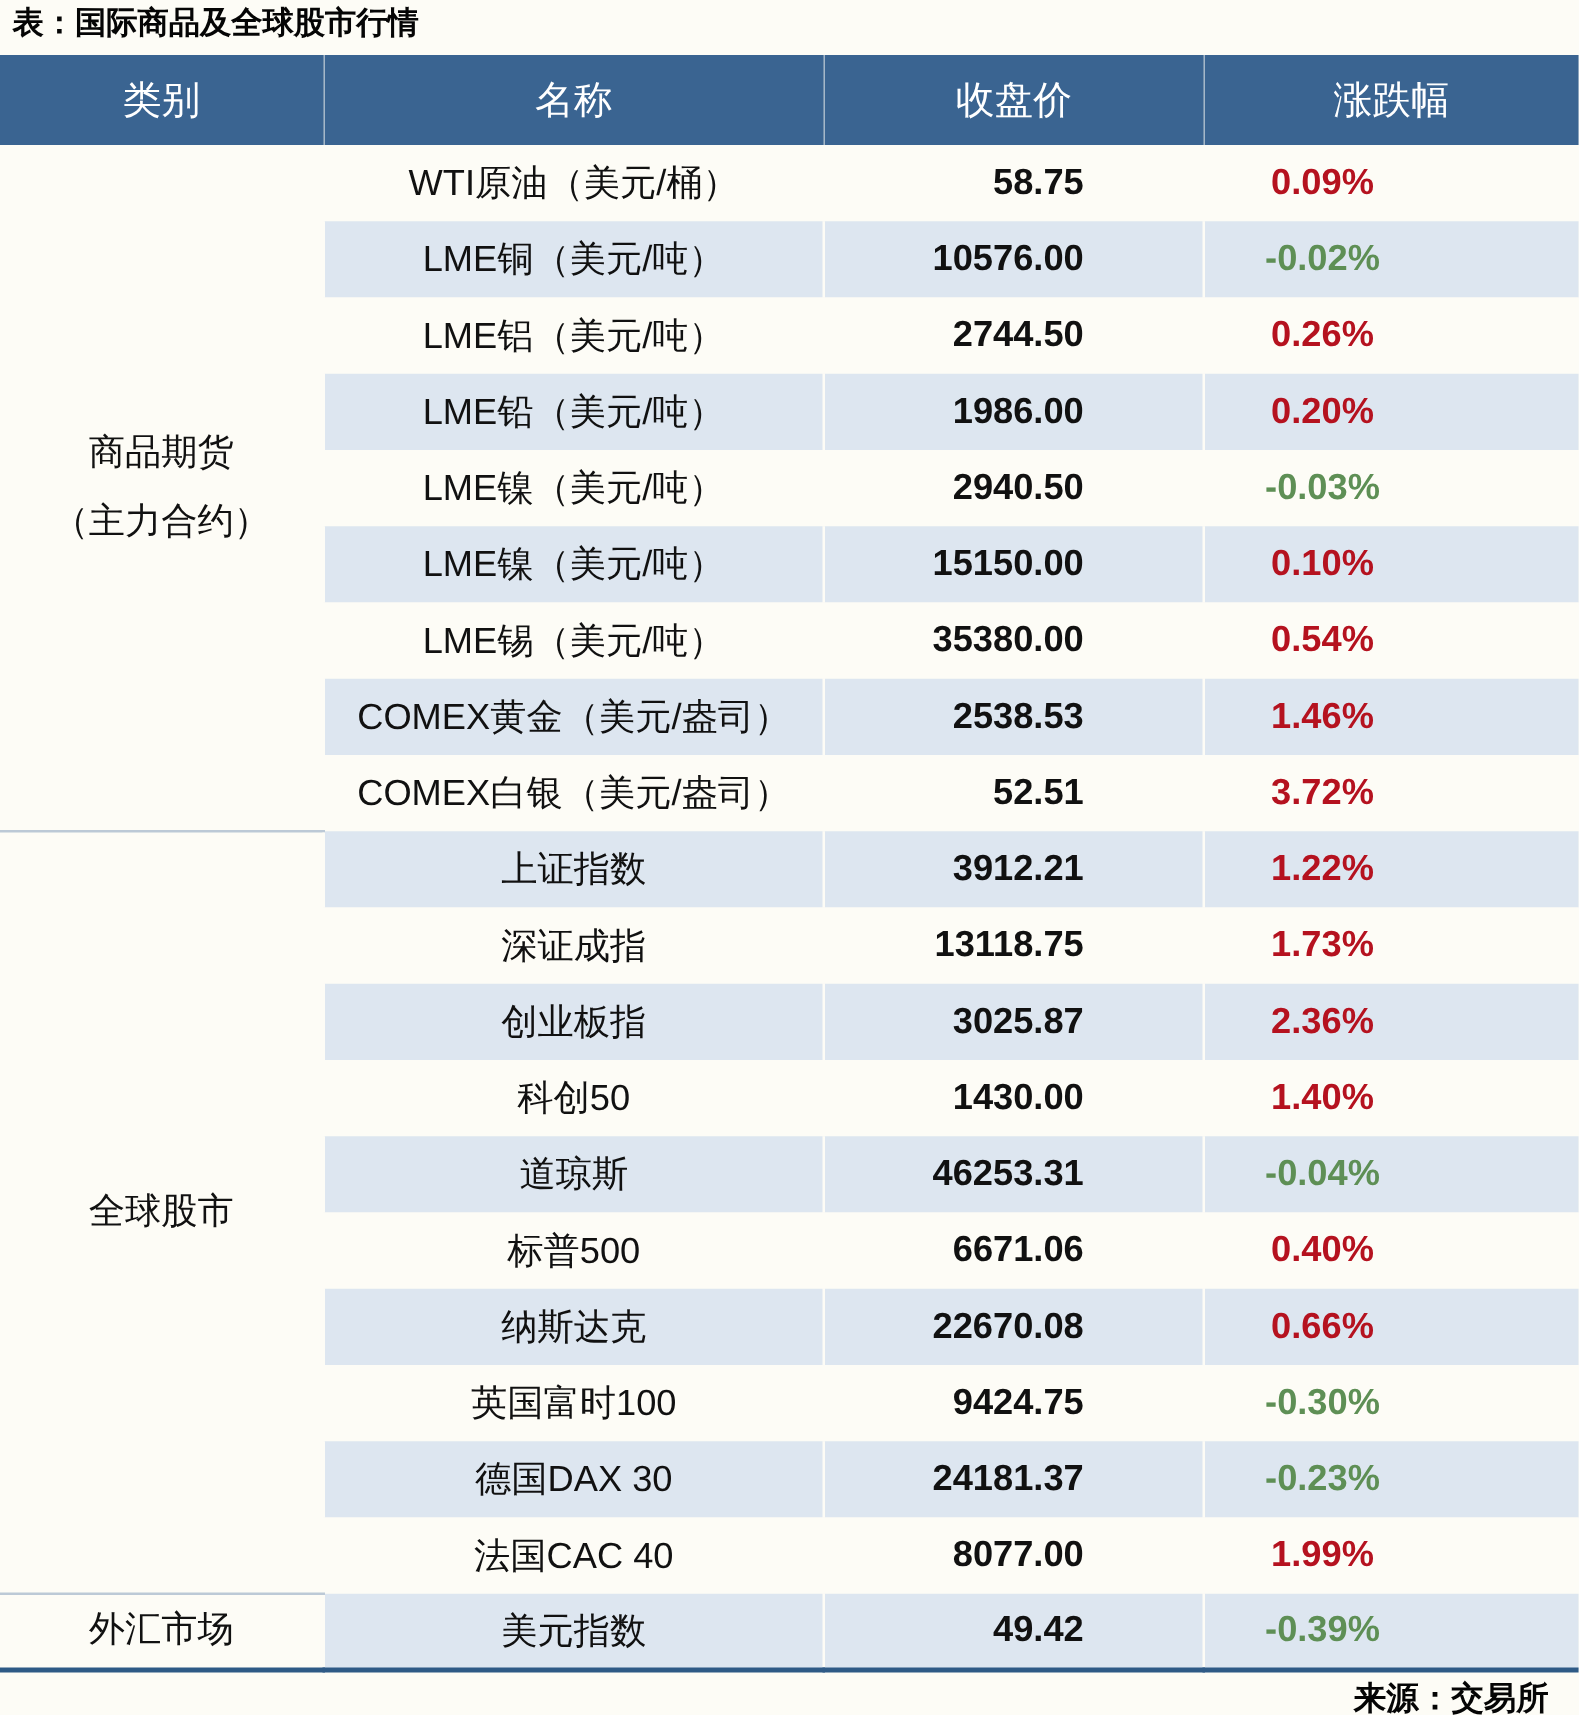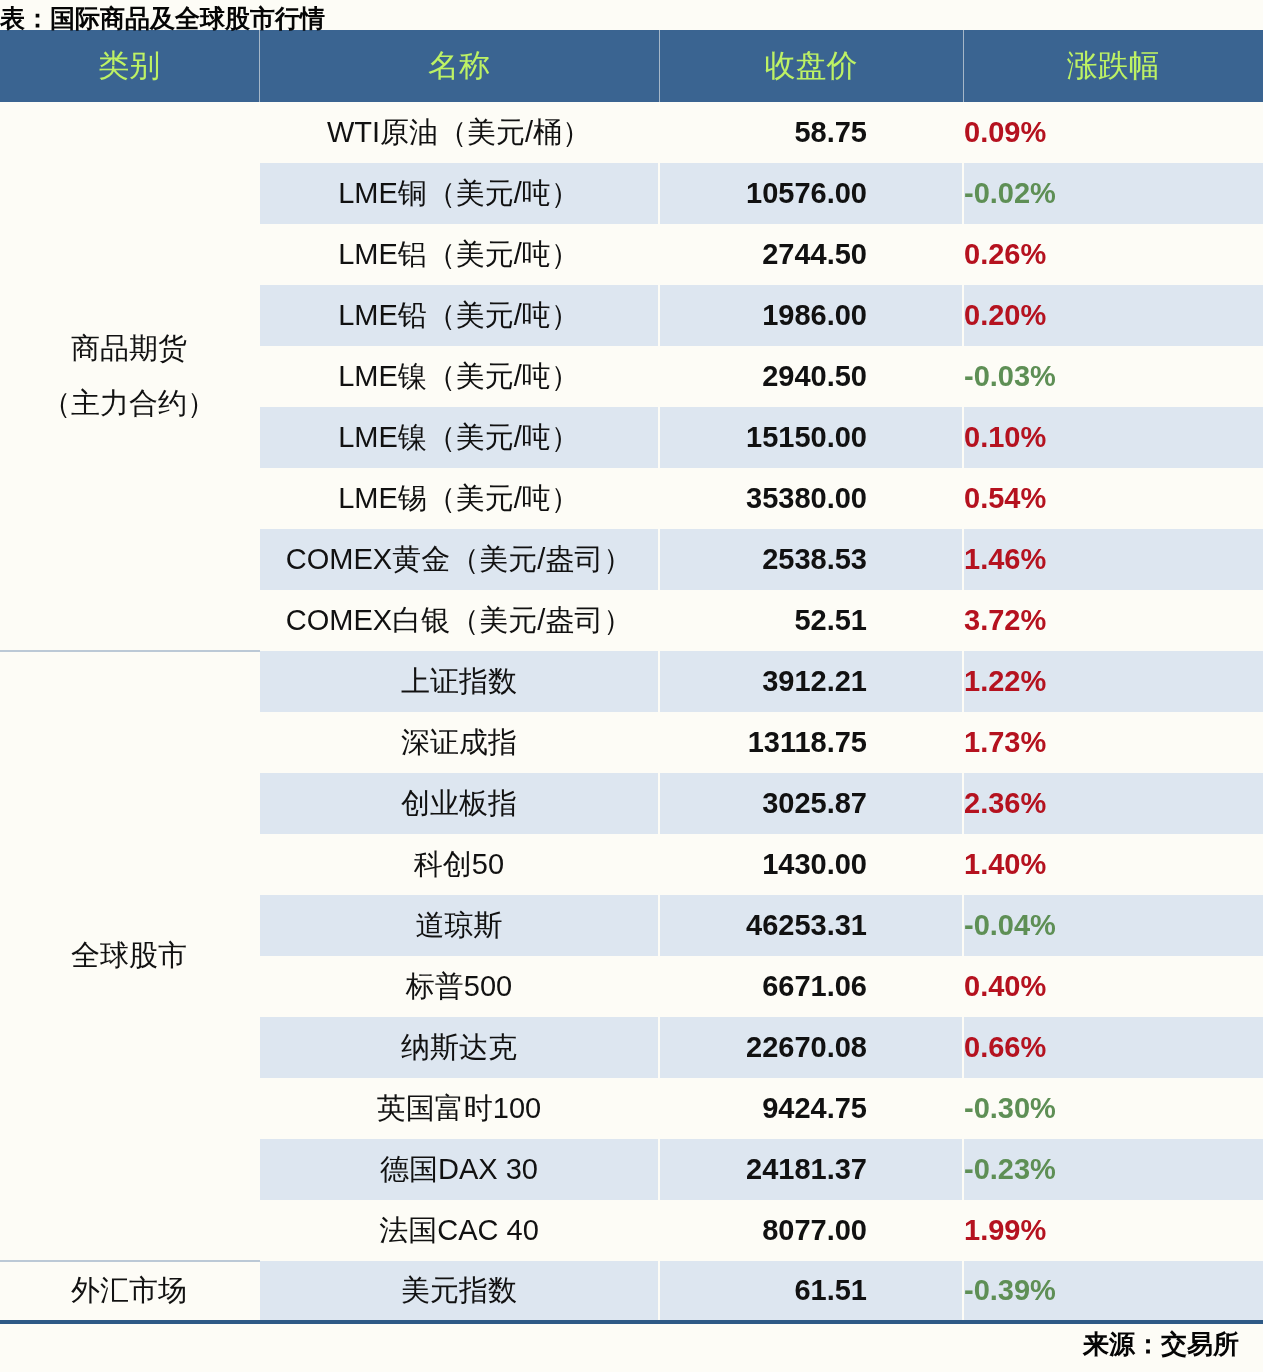--- a/index.html
+++ b/index.html
@@ -14,35 +14,35 @@
   }
   *{box-sizing:border-box;}
   html,body{margin:0;padding:0;}
   body{
     width:1263px;height:1372px;overflow:hidden;
     background:var(--row-bg);
     font-family:"Liberation Sans","DejaVu Sans",sans-serif;
     color:var(--ink);
   }
   .page-title{
-    height:30px;line-height:36px;
-    padding-left:0;
+    height:44px;line-height:36px;
+    padding-left:10px;
     font-size:25px;font-weight:700;color:#050505;
     white-space:nowrap;
   }
   table.quote-table{
     width:1263px;
     border-collapse:collapse;
     table-layout:fixed;
     border-bottom:4px solid var(--bottom-border);
   }
   thead th{
     height:72px;
     background:var(--header-bg);
-    color:#bef264;
+    color:#ffffff;
     font-size:31px;font-weight:500;
     text-align:center;vertical-align:middle;
     padding:0;
   }
   thead th + th{border-left:1px solid rgba(253,252,246,0.55);margin-top:35px;}
   tbody td{
     height:61px;
     padding:0;
     font-size:29px;
     vertical-align:middle;
@@ -60,21 +60,21 @@
     font-weight:500;
     border-left:2px solid var(--row-bg);
   }
   td.close{
     text-align:right;
     padding-right:95px;
     font-weight:600;
     border-left:2px solid var(--row-bg);
   }
   td.chg{
-    text-align:left;
+    text-align:center;
     padding-right:111px;
     font-weight:600;
     border-left:2px solid var(--row-bg);
   }
   td.chg.up{color:var(--up);}
   td.chg.down{color:var(--down);}
   tbody tr:nth-child(odd) td.body{background:var(--row-bg);}
   tbody tr:nth-child(even) td.body{background:var(--alt-bg);}
   .source-note{
     height:38px;line-height:40px;
@@ -199,19 +199,19 @@
         <td class="chg down body">-0.23%</td>
       </tr>
       <tr>
         <td class="name body">法国CAC 40</td>
         <td class="close body">8077.00</td>
         <td class="chg up body">1.99%</td>
       </tr>
       <tr>
         <td class="cat" rowspan="1">外汇市场</td>
         <td class="name body">美元指数</td>
-        <td class="close body">61.51</td>
+        <td class="close body">49.42</td>
         <td class="chg down body">-0.39%</td>
       </tr>
     </tbody>
 </table>
 
 <div class="source-note">来源：交易所</div>
 
 </body></html>

